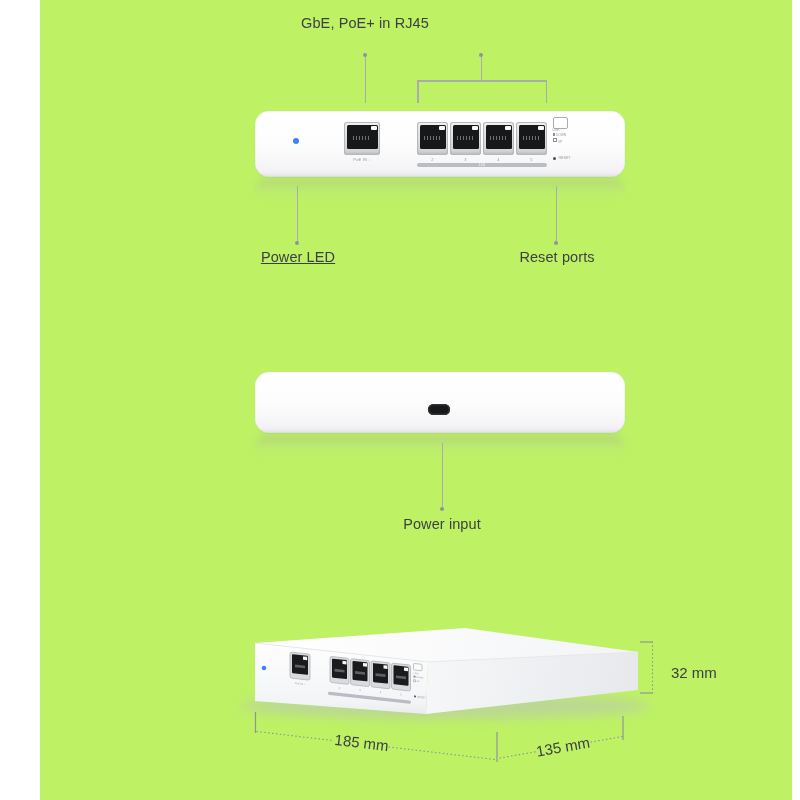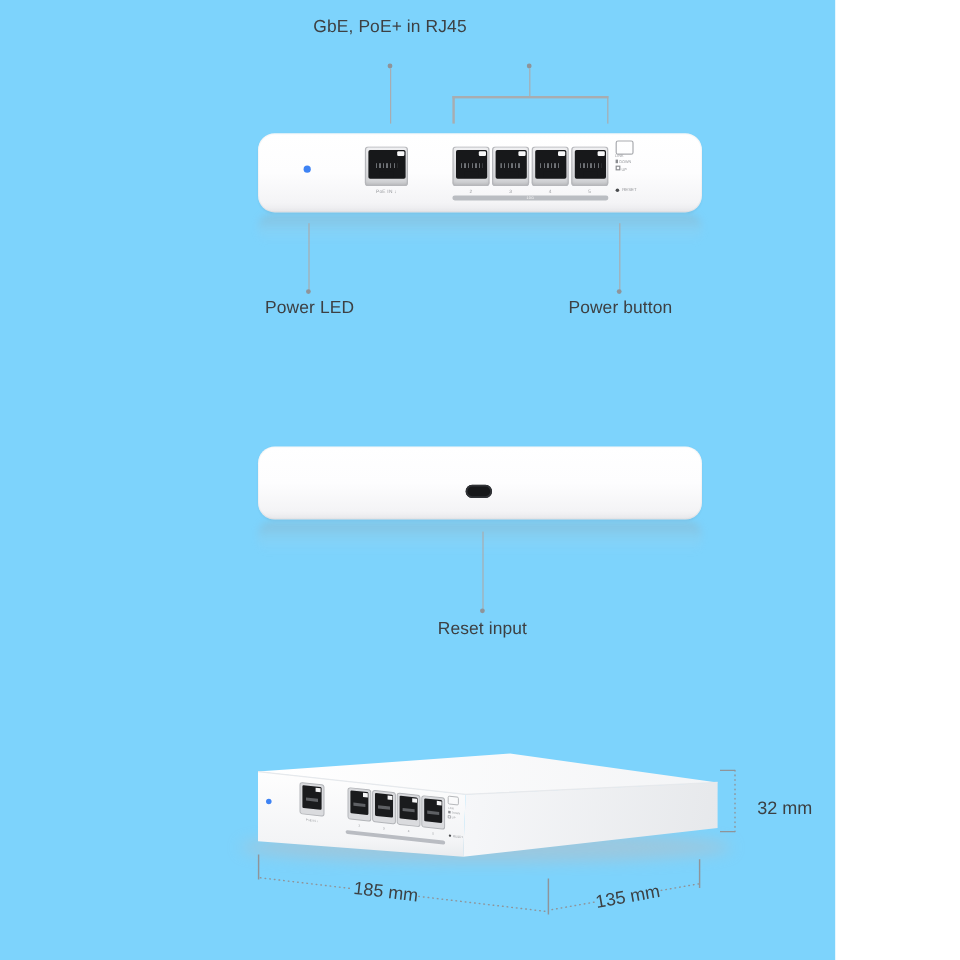--- a/index.html
+++ b/index.html
@@ -1,17 +1,17 @@
 <!DOCTYPE html>
 <html><head>
 <meta charset="utf-8">
 <style>
   html,body{margin:0;padding:0;background:#ffffff;}
-  .stage{position:relative;width:696px;height:800px;background:#7dd3fc;overflow:hidden;
-         font-family:"Liberation Sans","DejaVu Sans",sans-serif;color:#3d4043;}
+  .stage{position:relative;width:752px;height:800px;background:#bef264;overflow:hidden;
+         font-family:"Liberation Sans","DejaVu Sans",sans-serif;color:#3d4043;margin-left:40px;}
   .abs{position:absolute;}
   
   .callout{position:absolute;font-size:14.5px;line-height:21px;text-align:center;color:#3d4043;letter-spacing:.1px;}
   
   .vline{position:absolute;width:1.5px;background:#a8acb0;}
   .hline{position:absolute;height:1.5px;background:#a8acb0;}
   .dot{position:absolute;width:4px;height:4px;border-radius:50%;background:#8f9499;}
   
   .device{position:absolute;left:215px;width:370px;border-radius:14px;
           background:linear-gradient(180deg,#ffffff 0%,#fdfdfe 50%,#f4f4f6 88%,#e9e9ec 100%);
@@ -111,34 +111,34 @@
       <span class="sq hollow"></span><span>UP</span>
     </div>
 
     <div style="position:absolute;left:298px;top:45.5px;width:3px;height:3px;border-radius:50%;background:#4a4c4f;"></div>
     <div class="legend" style="left:303.5px;top:44.5px;font-size:3.6px;">RESET</div>
   </div>
   <div class="reflect" style="top:179px;height:24px;"></div>
 
   <div class="vline" style="left:256.5px;top:186px;height:56px;"></div>
   <div class="dot" style="left:255px;top:241px;"></div>
-  <div class="callout" style="left:218px;top:247px;width:80px;">Power LED</div>
+  <div class="callout" style="left:218px;top:247px;width:80px;text-decoration:underline;">Power LED</div>
 
   <div class="vline" style="left:515.5px;top:186px;height:56px;"></div>
   <div class="dot" style="left:514px;top:241px;"></div>
-  <div class="callout" style="left:472px;top:247px;width:90px;">Power button</div>
+  <div class="callout" style="left:472px;top:247px;width:90px;">Reset ports</div>
 
   <div class="device" style="top:372px;height:61px;">
     <div class="usbc" style="left:173px;top:32px;width:22px;height:11px;"></div>
   </div>
   <div class="reflect" style="top:435px;height:26px;"></div>
 
   <div class="vline" style="left:401.5px;top:443px;height:65px;"></div>
   <div class="dot" style="left:400px;top:507px;"></div>
-  <div class="callout" style="left:352px;top:514px;width:100px;">Reset input</div>
+  <div class="callout" style="left:352px;top:514px;width:100px;">Power input</div>
 
   <svg class="abs" style="left:180px;top:598px;" width="500" height="185" viewBox="180 598 500 185">
     <defs>
       <linearGradient id="gTop" gradientUnits="userSpaceOnUse" x1="230" y1="630" x2="600" y2="665">
         <stop offset="0" stop-color="#ffffff"></stop>
           <stop offset="1" stop-color="#f3f4f6"></stop>
       </linearGradient>
       <linearGradient id="gFront" gradientUnits="userSpaceOnUse" x1="300" y1="644" x2="300" y2="716">
         <stop offset="0" stop-color="#fefefe"></stop>
           <stop offset=".8" stop-color="#f3f4f6"></stop>

